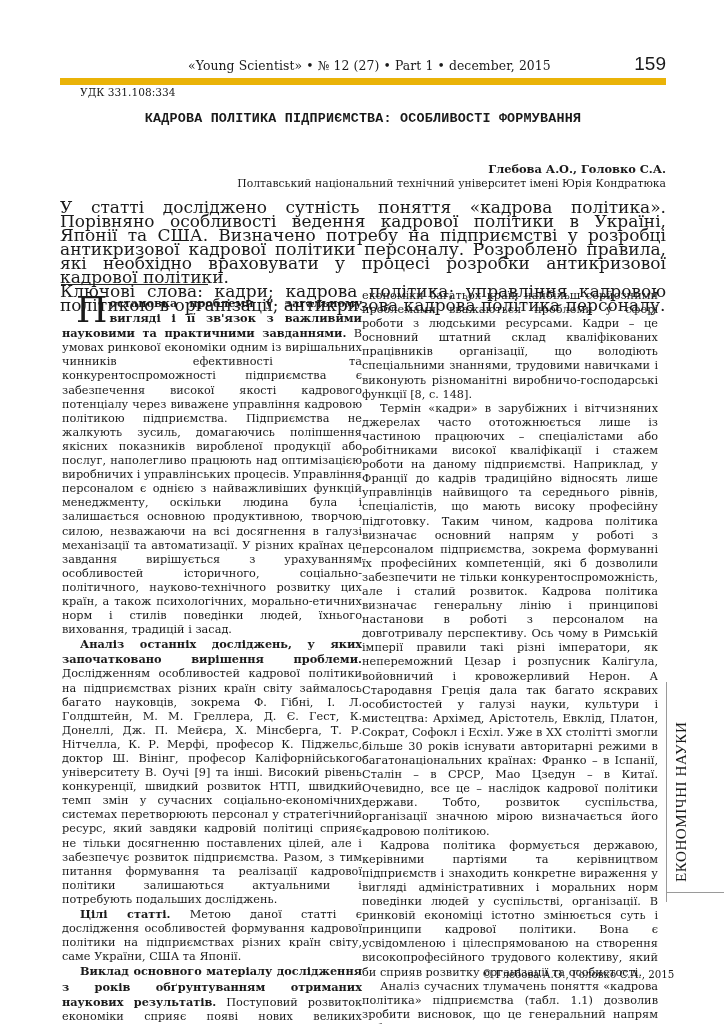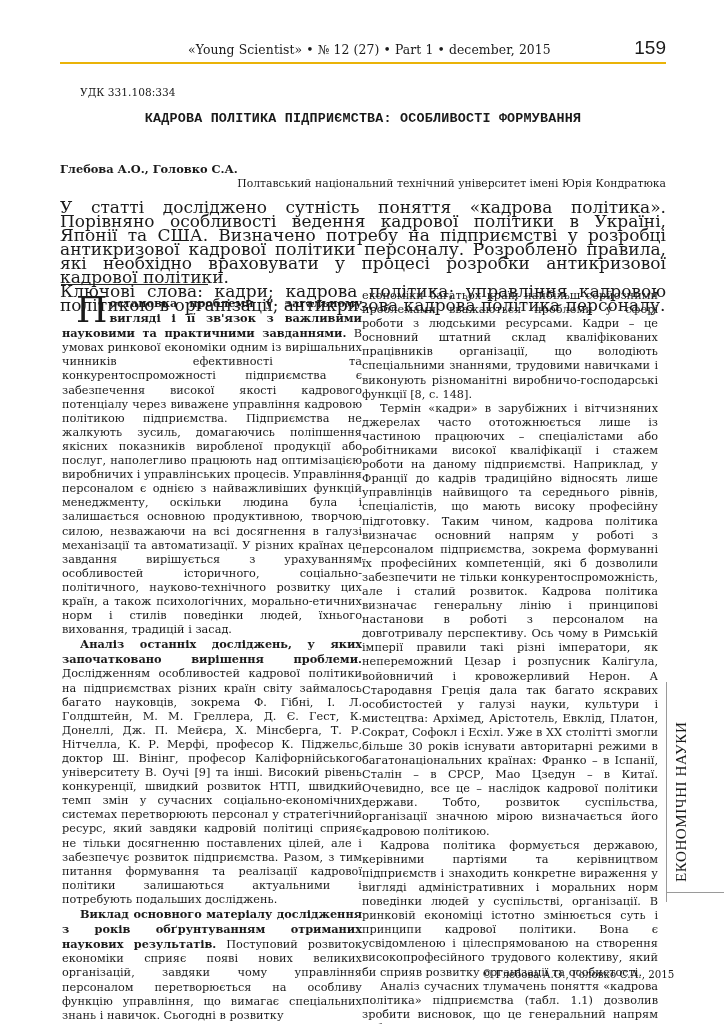--- a/index.html
+++ b/index.html
@@ -1,26 +1,26 @@
 <!DOCTYPE html>
 <html><head>
 <meta charset="utf-8">
 <style>
   html, body { margin:0; padding:0; background:#ffffff; }
   body { width:724px; height:1024px; position:relative; overflow:hidden;
          font-family:"DejaVu Serif","Liberation Serif",serif; color:#1a1a1a; }
-  .running-head { position:absolute; left:60px; right:58px; top:40px; height:22px;
-                  border-bottom:2px solid #eab308; }
+  .running-head { position:absolute; left:60px; right:58px; top:56px; height:22px;
+                  border-bottom:7px solid #eab308; }
   .running-head .journal { position:absolute; left:128px; top:2px; font-size:12.4px; letter-spacing:0.1px; }
   .running-head .page-no { position:absolute; right:0; top:-3px; font-family:"Liberation Sans","DejaVu Sans",sans-serif;
                            font-size:19px;text-align:center; }
   .udc { position:absolute; left:80px; top:86px; font-size:10.6px; }
   .title { position:absolute; left:60px; right:58px; top:110px; text-align:center; font-weight:bold;
            font-size:13.4px; line-height:17px; letter-spacing:0.2px;font-family:Liberation Mono, monospace; }
-  .authors { position:absolute; left:60px; right:58px; top:162px; text-align:left; font-weight:bold; font-size:11.4px; }
+  .authors { position:absolute; left:60px; right:58px; top:162px; text-align:right; font-weight:bold; font-size:11.4px; }
   .affiliation { position:absolute; left:60px; right:58px; top:177px; text-align:right; font-size:10.8px; }
   .abstract { position:absolute; left:60px; right:58px; top:200px; font-size:17px; line-height:14px; text-align:justify; }
   .abstract p { margin:0; }
   .abstract b { font-weight:normal;margin-top:24px; }
   .rule-short { position:absolute; left:61px; top:284px; width:147px; height:0; border-top:1.5px solid #222; }
   .col { position:absolute; top:296px; width:300px; font-size:11.3px; line-height:14.1px; text-align:justify;
          hyphens:manual; }
   .col p { margin:0; text-indent:18px; }
   .col p.first { text-indent:0; }
   .col-left { left:62px; }
@@ -53,20 +53,21 @@
 <div class="abstract">
   <p>У статті досліджено сутність поняття «кадрова політика». Порівняно особливості ведення кадрової політики в Україні, Японії та США. Визначено потребу на підприємстві у розробці антикризової кадрової політики персоналу. Розроблено правила, які необхідно враховувати у процесі розробки антикризової кадрової політики.</p>
   <p><b>Ключові слова:</b><span> кадри; кадрова політика; управління кадровою політикою в організації; антикризова кадрова політика персоналу.</span></p>
 </div>
 
 <div class="rule-short"></div>
 
 <div class="col col-left">
   <p class="first"><span class="dropcap">П</span><b>остановка проблеми у загальному вигляді і її зв'язок з важливими науковими та практичними завданнями.</b><span> В умовах ринкової економіки одним із вирішальних чинників ефективності та конкурентоспроможності підприємства є забезпечення високої якості кадрового потенціалу через виважене управління кадровою політикою підприємства. Підприємства не жалкують зусиль, домагаючись поліпшення якісних показників виробленої продукції або послуг, наполегливо працюють над оптимізацією виробничих і управлінських процесів. Управління персоналом є однією з найважливіших функцій менеджменту, оскільки людина була і залишається основною продуктивною, творчою силою, незважаючи на всі досягнення в галузі механізації та автоматизації. У різних країнах це завдання вирішується з урахуванням особливостей історичного, соціально-політичного, науково-технічного розвитку цих країн, а також психологічних, морально-етичних норм і стилів поведінки людей, їхнього виховання, традицій і засад.</span></p>
   <p><b>Аналіз останніх досліджень, у яких започатковано вирішення проблеми.</b><span> Дослідженням особливостей кадрової політики на підприємствах різних країн світу займалось багато науковців, зокрема Ф. Гібні, І. Л. Голдштейн, М. М. Греллера, Д. Є. Гест, К. Донеллі, Дж. П. Мейєра, Х. Мінсберга, Т. Р. Нітчелла, К. Р. Мерфі, професор К. Піджельс, доктор Ш. Вінінг, професор Каліфорнійського університету В. Оучі [9] та інші. Високий рівень конкуренції, швидкий розвиток НТП, швидкий темп змін у сучасних соціально-економічних системах перетворюють персонал у стратегічний ресурс, який завдяки кадровій політиці сприяє не тільки досягненню поставлених цілей, але і забезпечує розвиток підприємства. Разом, з тим питання формування та реалізації кадрової політики залишаються актуальними і потребують подальших досліджень.</span></p>
+  <p><b>Цілі статті.</b><span> Метою даної статті є дослідження особливостей формування кадрової політики на підприємствах різних країн світу, саме України, США та Японії.</span></p>
   <p><b>Виклад основного матеріалу дослідження з років обґрунтуванням отриманих наукових результатів.</b><span> Поступовий розвиток економіки сприяє появі нових великих організацій, завдяки чому управління персоналом перетворюється на особливу функцію управління, що вимагає спеціальних знань і навичок. Сьогодні в розвитку</span></p>
 </div>
 
 <div class="col col-right">
   <p class="first">економіки багатьох країн найбільш серйозними проблемами вважаються проблеми у сфері роботи з людськими ресурсами. Кадри – це основний штатний склад кваліфікованих працівників організації, що володіють спеціальними знаннями, трудовими навичками і виконують різноманітні виробничо-господарські функції [8, с. 148].</p>
   <p>Термін «кадри» в зарубіжних і вітчизняних джерелах часто ототожнюється лише із частиною працюючих – спеціалістами або робітниками високої кваліфікації і стажем роботи на даному підприємстві. Наприклад, у Франції до кадрів традиційно відносять лише управлінців найвищого та середнього рівнів, спеціалістів, що мають високу професійну підготовку. Таким чином, кадрова політика визначає основний напрям у роботі з персоналом підприємства, зокрема формуванні їх професійних компетенцій, які б дозволили забезпечити не тільки конкурентоспроможність, але і сталий розвиток. Кадрова політика визначає генеральну лінію і принципові настанови в роботі з персоналом на довготривалу перспективу. Ось чому в Римській імперії правили такі різні імператори, як непереможний Цезар і розпусник Калігула, войовничий і кровожерливий Нерон. А Стародавня Греція дала так багато яскравих особистостей у галузі науки, культури і мистецтва: Архімед, Арістотель, Евклід, Платон, Сократ, Софокл і Есхіл. Уже в ХХ столітті змогли більше 30 років існувати авторитарні режими в багатонаціональних країнах: Франко – в Іспанії, Сталін – в СРСР, Мао Цзедун – в Китаї. Очевидно, все це – наслідок кадрової політики держави. Тобто, розвиток суспільства, організації значною мірою визначається його кадровою політикою.</p>
   <p>Кадрова політика формується державою, керівними партіями та керівництвом підприємств і знаходить конкретне вираження у вигляді адміністративних і моральних норм поведінки людей у суспільстві, організації. В ринковій економіці істотно змінюється суть і принципи кадрової політики. Вона є усвідомленою і цілеспрямованою на створення високопрофесійного трудового колективу, який би сприяв розвитку організації та особистості.</p>
   <p>Аналіз сучасних тлумачень поняття «кадрова політика» підприємства (табл. 1.1) дозволив зробити висновок, що це генеральний напрям роботи з персоналом, який документально визначає принципи, ідеї, вимоги, форми і методи роботи, які дозволяють своєчасно забезпечити оптималь-</p>
 </div>
 

